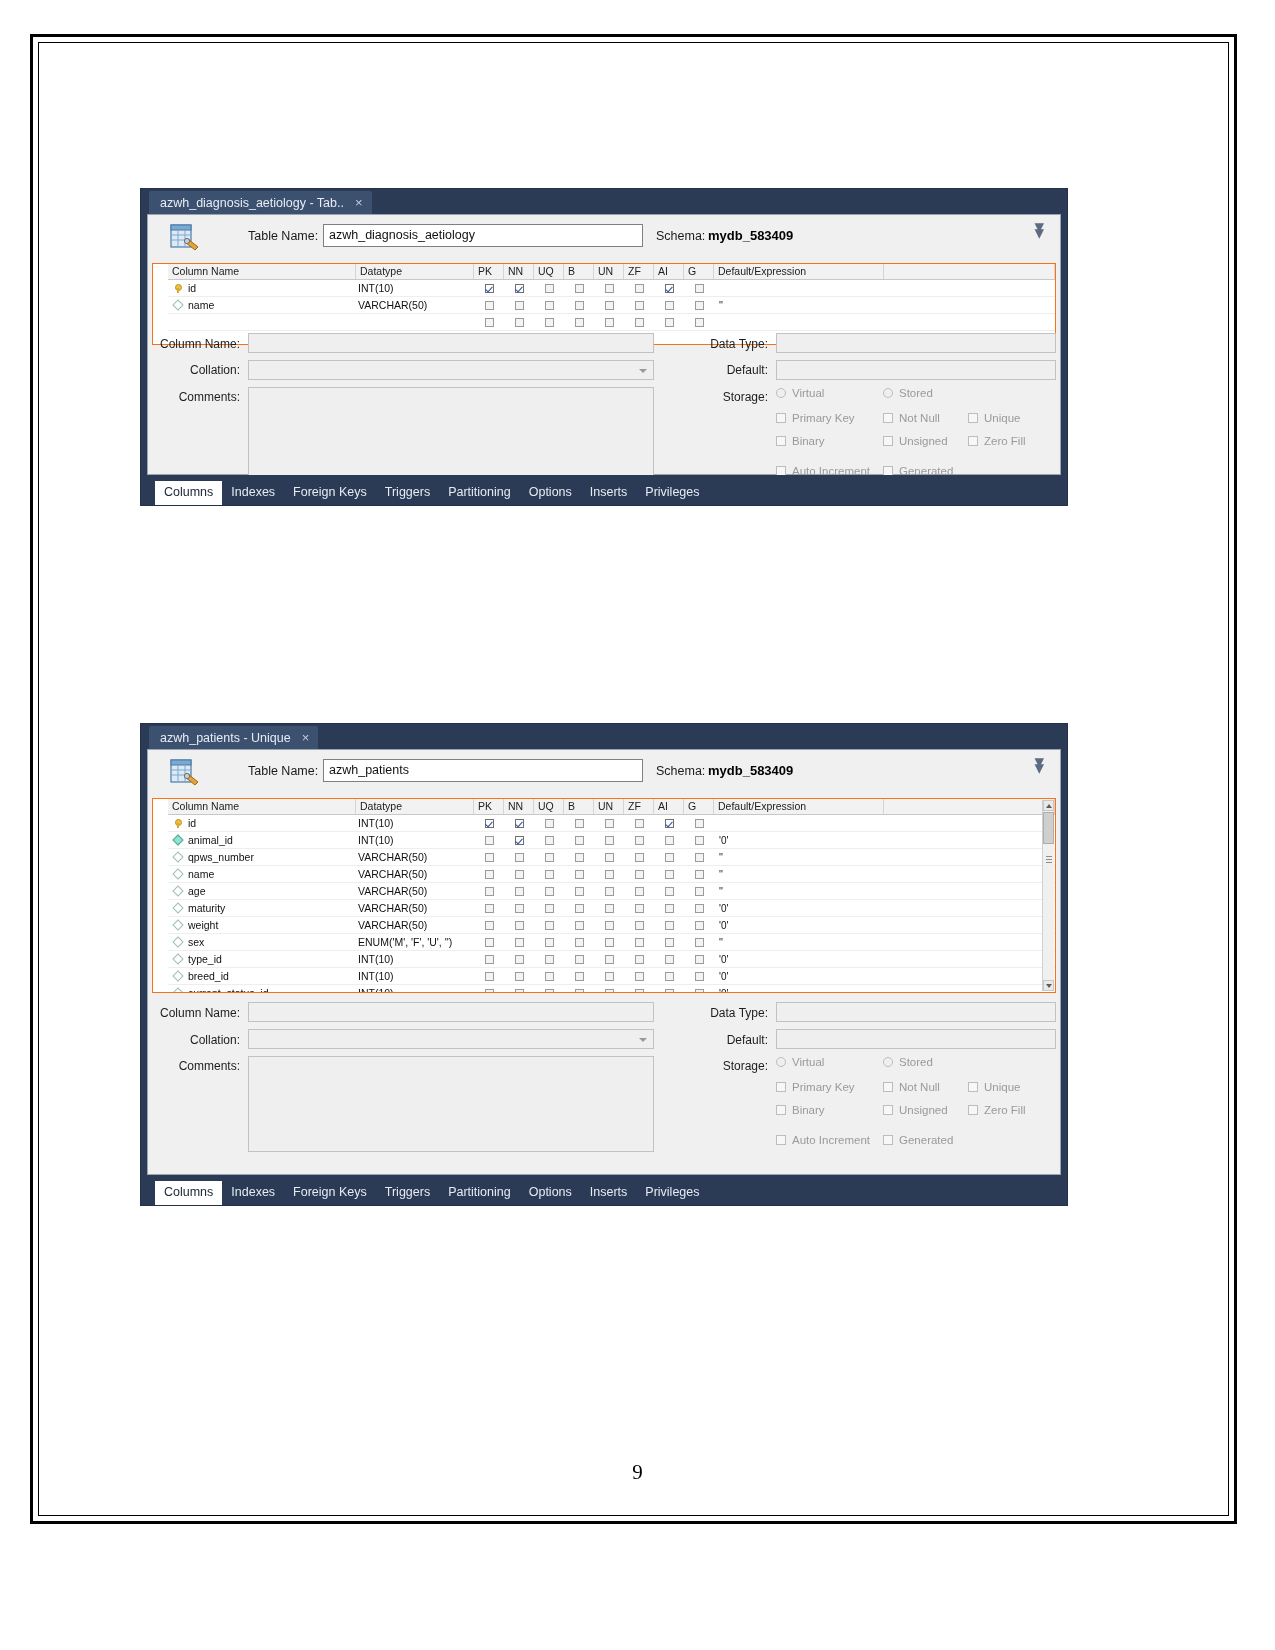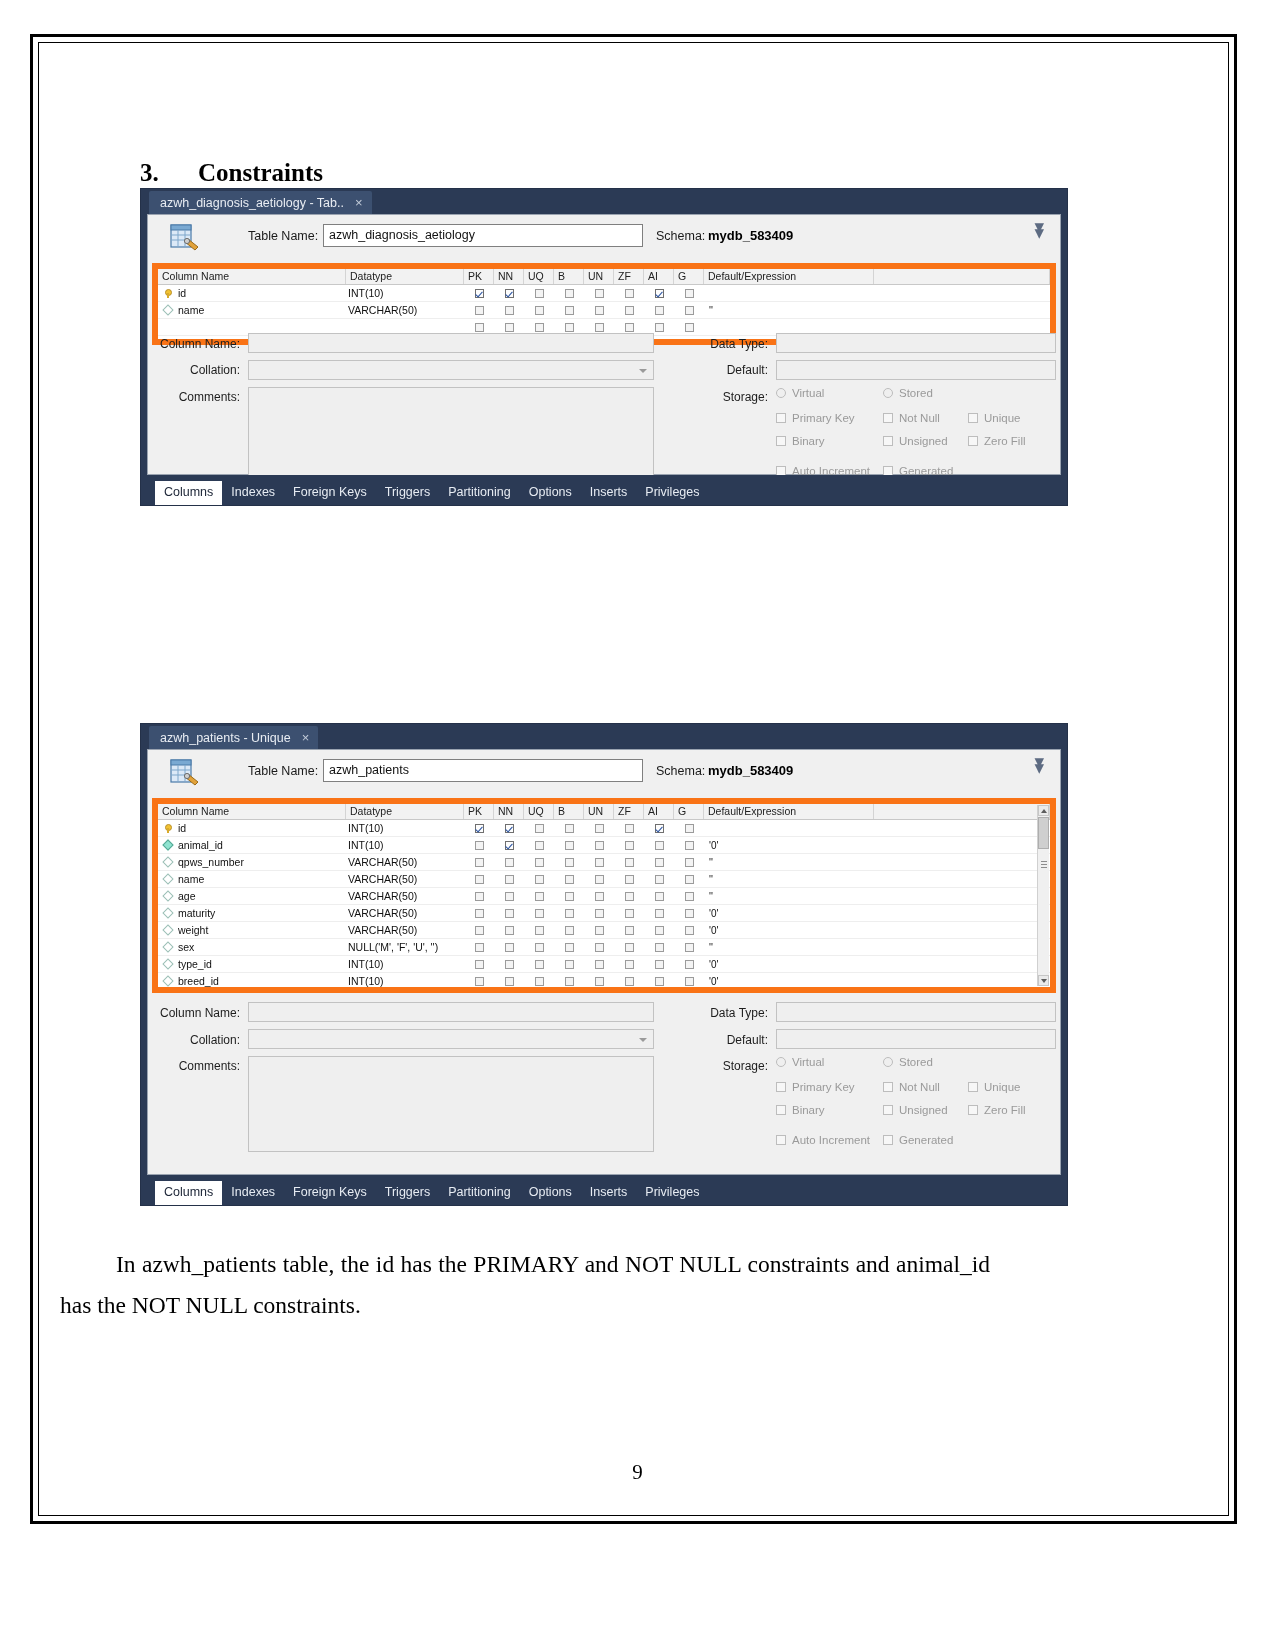--- a/index.html
+++ b/index.html
@@ -99,22 +99,23 @@
   }
   .chev{
     position:absolute; right:16px; top:12px;
     color:#5d6b82; font-size:19px; line-height:12px; letter-spacing:0px;
   }
   .chev span{ display:block; margin-top:-6px; }
 
   
   .grid{
     position:absolute; left:4px; right:4px;
-    background:#ffffff; border:6px solid #f97316; box-sizing:border-box;
+    background:#ffffff; border:1px solid #f97316; box-sizing:border-box;
     overflow:hidden;
+    padding-left:15px;
   }
   .grid-head{
     display:flex; height:15px; background:#f2f2f2;
     border-bottom:1px solid #c8c8c8;
     font-size:10.5px; color:#222;
   }
   .grid-head > div{
     border-right:1px solid #d4d4d4; box-sizing:border-box;
     padding:1px 0 0 4px; white-space:nowrap; overflow:hidden;
     font-family:"Liberation Sans", sans-serif;
@@ -234,23 +235,20 @@
   }
 </style>
 </head>
 <body>
 
 <div class="page-outer-border"></div>
 <div class="page-inner-border"></div>
 
 <div class="content">
 
-  <h1 class="heading" style="left:80px; top:82px;">
-    <span class="num">3.</span><span>Constraints</span>
-  </h1>
 
   <div class="wb" id="wb1" style="left:80px; top:128px; width:928px; height:318px;">
 
     <div class="wb-tabstrip">
       <div class="wb-doctab">
         <span>azwh_diagnosis_aetiology - Tab..</span>
         <span class="x">×</span>
       </div>
     </div>
 
@@ -755,21 +753,21 @@
               <span class="cbx"></span>
             </div>
             <div class="c-def" style="width: 170px;">'0'</div>
             <div style="flex: 1 1 0%;"></div>
           </div>
           <div class="grow">
             <div class="c-name" style="width: 188px;">
               <span class="dia"></span>
               <span>sex</span>
             </div>
-            <div class="c-dtype" style="width: 118px;">NULL('M', 'F', 'U', '')</div>
+            <div class="c-dtype" style="width: 118px;">ENUM('M', 'F', 'U', '')</div>
             <div class="cb-cell" style="width: 30px;">
               <span class="cbx"></span>
             </div>
             <div class="cb-cell" style="width: 30px;">
               <span class="cbx"></span>
             </div>
             <div class="cb-cell" style="width: 30px;">
               <span class="cbx"></span>
             </div>
             <div class="cb-cell" style="width: 30px;">
@@ -958,18 +956,15 @@
         <div class="t">Indexes</div>
         <div class="t">Foreign Keys</div>
         <div class="t">Triggers</div>
         <div class="t">Partitioning</div>
         <div class="t">Options</div>
         <div class="t">Inserts</div>
         <div class="t">Privileges</div>
       </div>
   </div>
 
-  <p class="para" style="left:0px; top:1160px; width:930px;">
-    <span class="indent"></span><span>In azwh_patients table, the id has the PRIMARY and NOT NULL constraints and animal_id has the NOT NULL constraints.</span>
-  </p>
 
   <div class="pnum">9</div>
 </div>
 
 </body></html>

